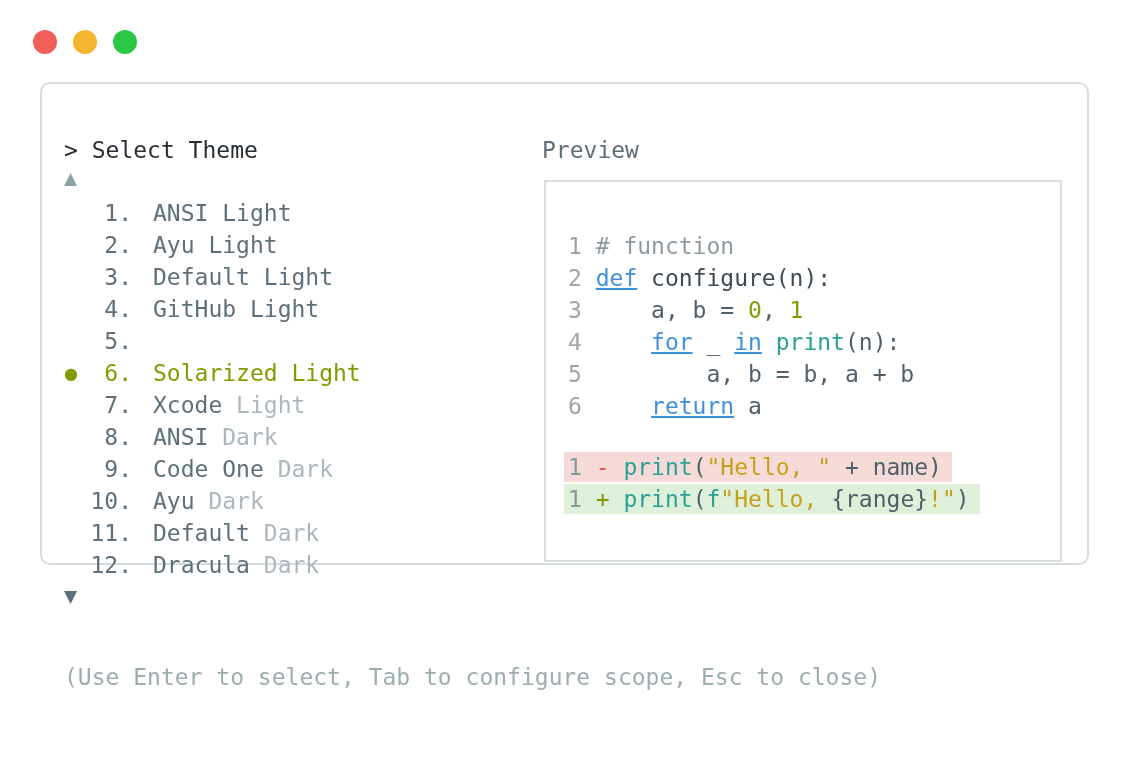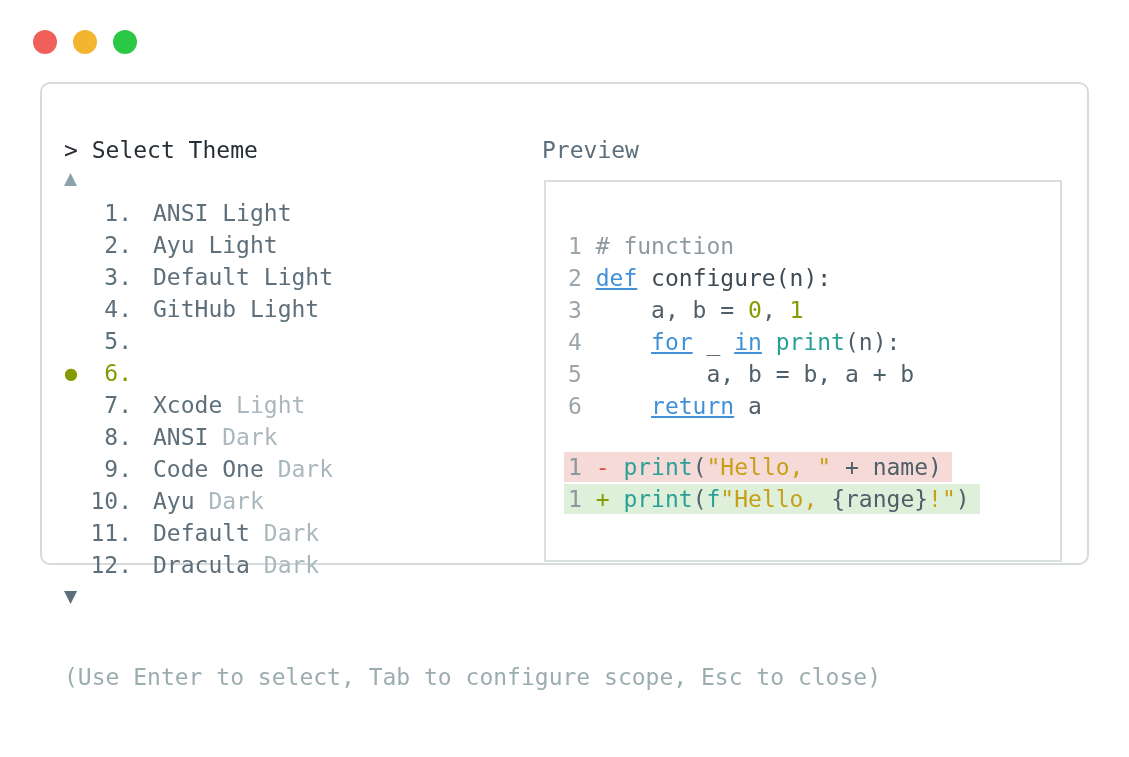--- a/index.html
+++ b/index.html
@@ -76,21 +76,21 @@
   <div class="preview-label mono">Preview</div>
 
   <div class="scroll-ind scroll-up">▲</div>
 
   <div class="theme-list" id="theme-list">
       <div class="theme-row"><span class="marker"></span><span class="num">1.</span><span class="name"><span class="name-main">ANSI </span><span class="variant-normal">Light</span></span></div>
       <div class="theme-row"><span class="marker"></span><span class="num">2.</span><span class="name"><span class="name-main">Ayu </span><span class="variant-normal">Light</span></span></div>
       <div class="theme-row"><span class="marker"></span><span class="num">3.</span><span class="name"><span class="name-main">Default </span><span class="variant-normal">Light</span></span></div>
       <div class="theme-row"><span class="marker"></span><span class="num">4.</span><span class="name"><span class="name-main">GitHub </span><span class="variant-normal">Light</span></span></div>
       <div class="theme-row"><span class="marker"></span><span class="num">5.</span></div>
-      <div class="theme-row selected"><span class="marker">●</span><span class="num">6.</span></div>
+      <div class="theme-row selected"><span class="marker">●</span><span class="num">6.</span><span class="name"><span class="name-main">Solarized </span><span class="variant-normal">Light</span></span></div>
       <div class="theme-row"><span class="marker"></span><span class="num">7.</span><span class="name"><span class="name-main">Xcode </span><span class="variant-dim">Light</span></span></div>
       <div class="theme-row"><span class="marker"></span><span class="num">8.</span><span class="name"><span class="name-main">ANSI </span><span class="variant-dim">Dark</span></span></div>
       <div class="theme-row"><span class="marker"></span><span class="num">9.</span><span class="name"><span class="name-main">Code One </span><span class="variant-dim">Dark</span></span></div>
       <div class="theme-row"><span class="marker"></span><span class="num">10.</span><span class="name"><span class="name-main">Ayu </span><span class="variant-dim">Dark</span></span></div>
       <div class="theme-row"><span class="marker"></span><span class="num">11.</span><span class="name"><span class="name-main">Default </span><span class="variant-dim">Dark</span></span></div>
       <div class="theme-row"><span class="marker"></span><span class="num">12.</span><span class="name"><span class="name-main">Dracula </span><span class="variant-dim">Dark</span></span></div>
     </div>
 
   <div class="scroll-ind scroll-down">▼</div>
 

